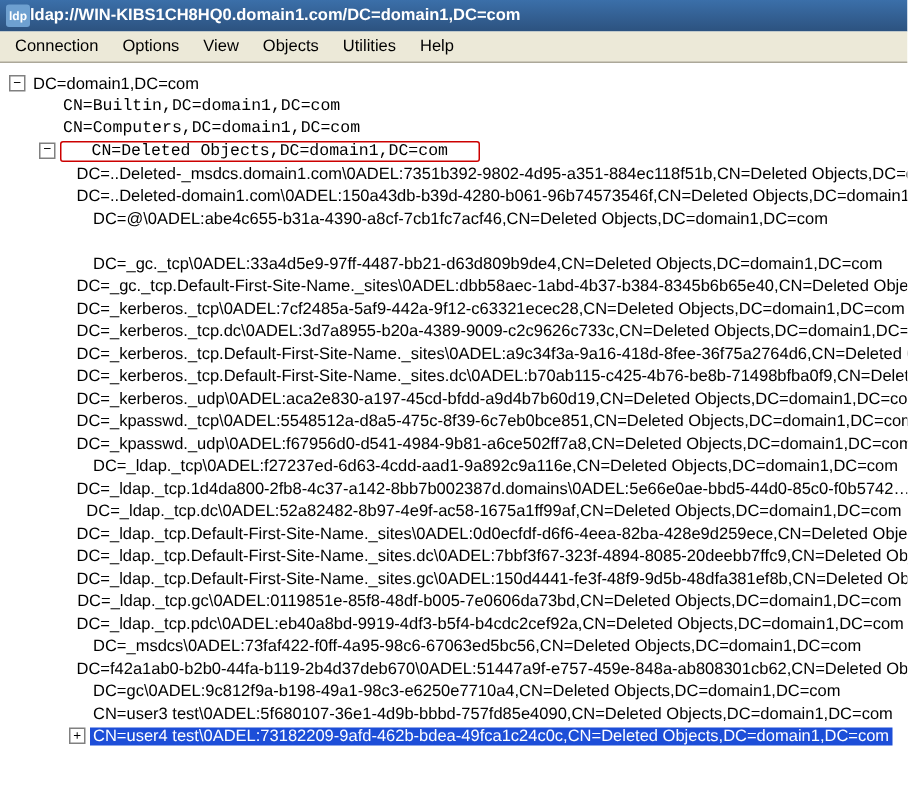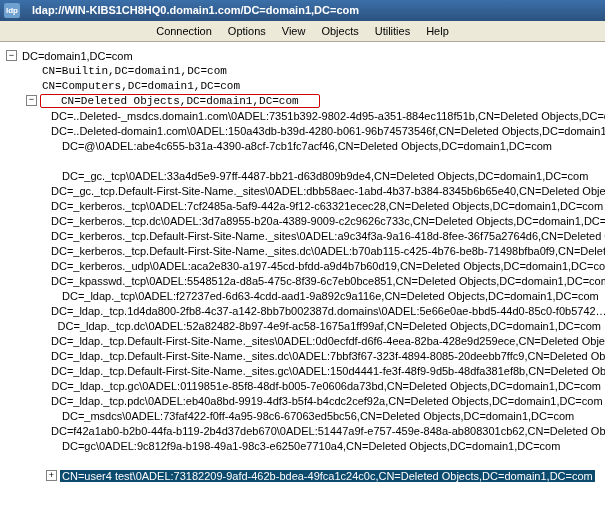--- a/index.html
+++ b/index.html
@@ -14,33 +14,32 @@
   .titlebar {
     display: flex;
     align-items: center;
     height: 18px;
     background: linear-gradient(to bottom, #3b6fa9, #2c527f);
     color: #fff;
     font-weight: bold;
     padding: 1px 4px 2px 4px;
   }
   .titlebar .icon-slot {
-    width: 16px; height: 15px; margin-right: 12px;
+    width: 16px; height: 15px; margin-right: 0;
     display: inline-flex; align-items: center; justify-content: center;
     background: #6ea0d0; border-radius: 2px;
     font-size: 8px;
   }
   .menubar {
     display: flex;
     background: #ece9d8;
     border-bottom: 1px solid #aca899;
     height: 20px;
     align-items: center;
     padding: 0 2px;
-    justify-content: center;
   }
   .menuitem {
     padding: 2px 8px;
     cursor: default;
   }
   .client {
     padding: 6px 2px 4px 2px;
     overflow: hidden;
   }
   .row {
@@ -69,21 +68,21 @@
   .label-text {
     padding: 0 2px;
     text-align: right;
   }
   .highlight-red {
     border: 1px solid #c00;
     border-radius: 2px;
     padding: 0 20px;
   }
   .selected {
-    background: #0c4a6e;
+    background: #1d4ed8;
     color: #fff;
   }
 </style>
 </head>
 <body>
 
 <div class="titlebar">
   <span class="icon-slot">ldp</span>
   <span>ldap://WIN-KIBS1CH8HQ0.domain1.com/DC=domain1,DC=com</span>
 </div>
@@ -160,20 +159,24 @@
       <div class="row indent-2">
         <span class="expander empty"></span>
         <span class="label-text">DC=_kerberos._udp\0ADEL:aca2e830-a197-45cd-bfdd-a9d4b7b60d19,CN=Deleted Objects,DC=domain1,DC=com</span>
       </div>
       <div class="row indent-2">
         <span class="expander empty"></span>
         <span class="label-text">DC=_kpasswd._tcp\0ADEL:5548512a-d8a5-475c-8f39-6c7eb0bce851,CN=Deleted Objects,DC=domain1,DC=com</span>
       </div>
       <div class="row indent-2">
         <span class="expander empty"></span>
+        <span class="label-text">DC=_kpasswd._udp\0ADEL:f67956d0-d541-4984-9b81-a6ce502ff7a8,CN=Deleted Objects,DC=domain1,DC=com</span>
+      </div>
+      <div class="row indent-2">
+        <span class="expander empty"></span>
         <span class="label-text">DC=_ldap._tcp\0ADEL:f27237ed-6d63-4cdd-aad1-9a892c9a116e,CN=Deleted Objects,DC=domain1,DC=com</span>
       </div>
       <div class="row indent-2">
         <span class="expander empty"></span>
         <span class="label-text">DC=_ldap._tcp.1d4da800-2fb8-4c37-a142-8bb7b002387d.domains\0ADEL:5e66e0ae-bbd5-44d0-85c0-f0b5742…</span>
       </div>
       <div class="row indent-2">
         <span class="expander empty"></span>
         <span class="label-text">DC=_ldap._tcp.dc\0ADEL:52a82482-8b97-4e9f-ac58-1675a1ff99af,CN=Deleted Objects,DC=domain1,DC=com</span>
       </div>
@@ -204,20 +207,21 @@
       <div class="row indent-2">
         <span class="expander empty"></span>
         <span class="label-text">DC=f42a1ab0-b2b0-44fa-b119-2b4d37deb670\0ADEL:51447a9f-e757-459e-848a-ab808301cb62,CN=Deleted Objects,DC=domain1,DC=com</span>
       </div>
       <div class="row indent-2">
         <span class="expander empty"></span>
         <span class="label-text">DC=gc\0ADEL:9c812f9a-b198-49a1-98c3-e6250e7710a4,CN=Deleted Objects,DC=domain1,DC=com</span>
       </div>
       <div class="row indent-2">
         <span class="expander empty"></span>
+        <span class="label-text">CN=user3 test\0ADEL:5f680107-36e1-4d9b-bbbd-757fd85e4090,CN=Deleted Objects,DC=domain1,DC=com</span>
       </div>
       <div class="row indent-2">
         <span class="expander">+</span>
         <span class="label-text selected">CN=user4 test\0ADEL:73182209-9afd-462b-bdea-49fca1c24c0c,CN=Deleted Objects,DC=domain1,DC=com</span>
       </div>
     </div>
 
 </div>
 
 </body></html>

